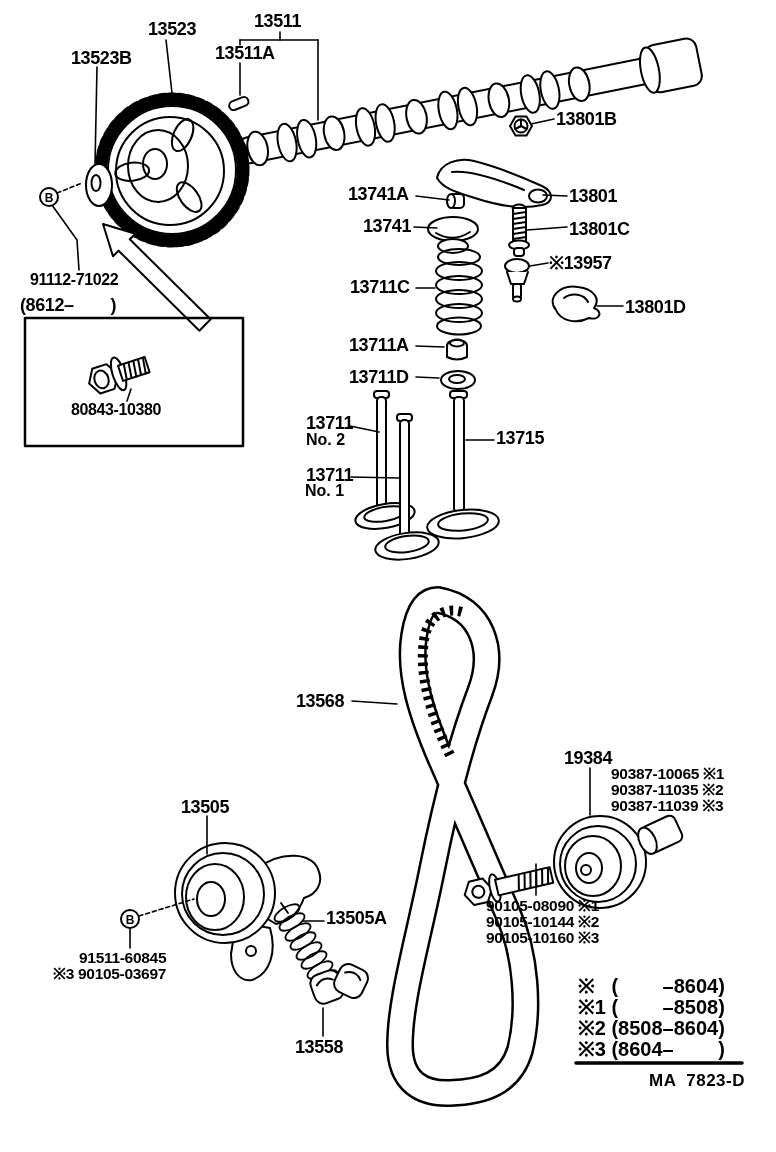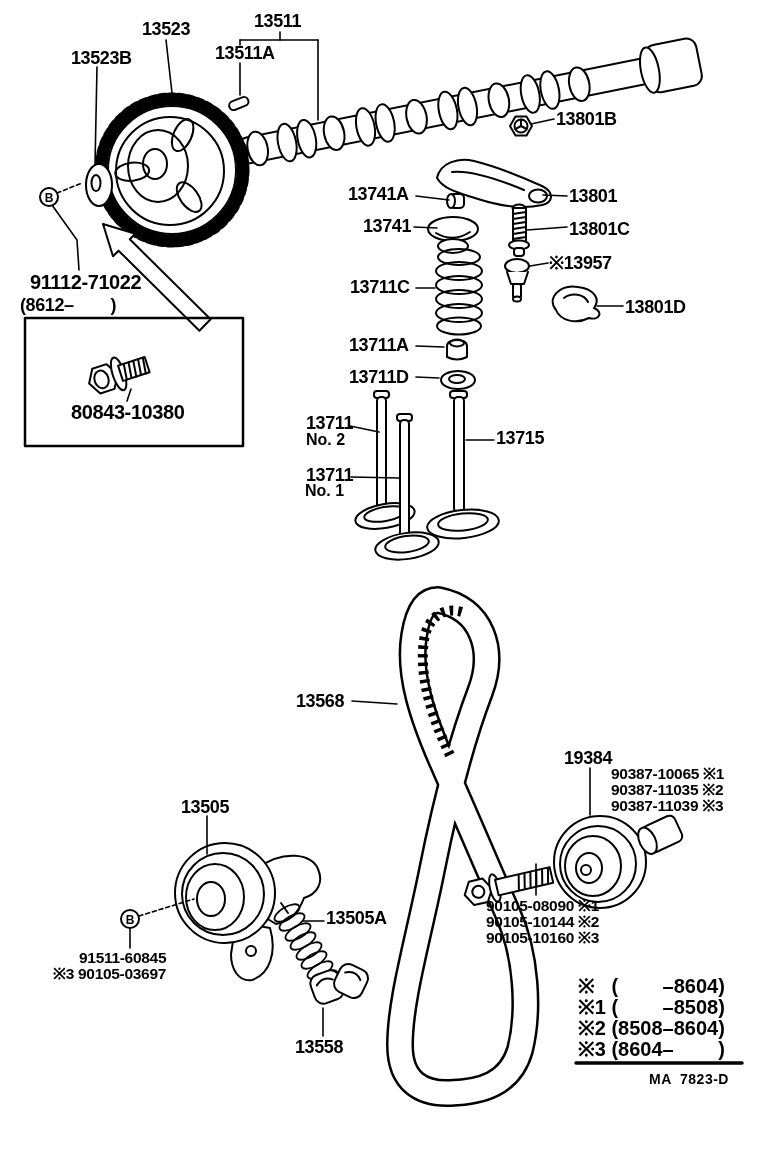--- a/index.html
+++ b/index.html
@@ -3,23 +3,23 @@
 <meta charset="utf-8">
 <style>
   html,body{margin:0;padding:0;background:#e8e8e8;}
   #page{position:relative;width:776px;height:1152px;background:#ffffff;overflow:hidden;
         font-family:"Liberation Sans",sans-serif;}
   #art{position:absolute;left:0;top:0;width:776px;height:1152px;}
   .lbl{position:absolute;font-weight:bold;color:#000;font-size:18px;letter-spacing:-0.4px;
        line-height:1;white-space:pre;}
   .lbl.small{font-size:15.5px;letter-spacing:-0.3px;}
   .lbl.tiny{font-size:16px;letter-spacing:0;}
-  .lbl.med{font-size:20px;}
+  .lbl.med{font-size:16px;}
   .lbl.legend{font-size:20px;letter-spacing:0;}
-  .lbl.code{font-size:14px;letter-spacing:0.5px;}
+  .lbl.code{font-size:17px;letter-spacing:0.5px;}
   svg *{vector-effect:none;}
 </style>
 </head>
 <body>
 
 <div id="page">
 
 <svg id="art" viewBox="0 0 776 1152" fill="none" stroke="#000" stroke-width="2" stroke-linecap="round" stroke-linejoin="round">
 
   <g transform="rotate(-11.3 240 152)">
@@ -268,21 +268,21 @@
     <text x="49" y="201.5" text-anchor="middle" fill="#000" stroke="none" font-family="Liberation Sans, sans-serif" font-size="12" font-weight="bold">B</text>
   </g>
   <g>
     <circle cx="130" cy="919" r="9" fill="#fff"></circle>
     <text x="130" y="923.5" text-anchor="middle" fill="#000" stroke="none" font-family="Liberation Sans, sans-serif" font-size="12" font-weight="bold">B</text>
   </g>
 
   <line x1="576" y1="1063" x2="742" y2="1063" stroke-width="3.5"></line>
 </svg>
 
-<div class="lbl" style="left:142px;top:20px">13523</div>
+<div class="lbl" style="left:148px;top:20px">13523</div>
 <div class="lbl" style="left:254px;top:12px">13511</div>
 <div class="lbl" style="left:215px;top:44px">13511A</div>
 <div class="lbl" style="left:71px;top:49px">13523B</div>
 <div class="lbl" style="left:556px;top:110px">13801B</div>
 <div class="lbl" style="left:348px;top:185px">13741A</div>
 <div class="lbl" style="left:569px;top:187px">13801</div>
 <div class="lbl" style="left:363px;top:217px">13741</div>
 <div class="lbl" style="left:569px;top:220px">13801C</div>
 <div class="lbl" style="left:549px;top:254px">※13957</div>
 <div class="lbl" style="left:350px;top:278px">13711C</div>

